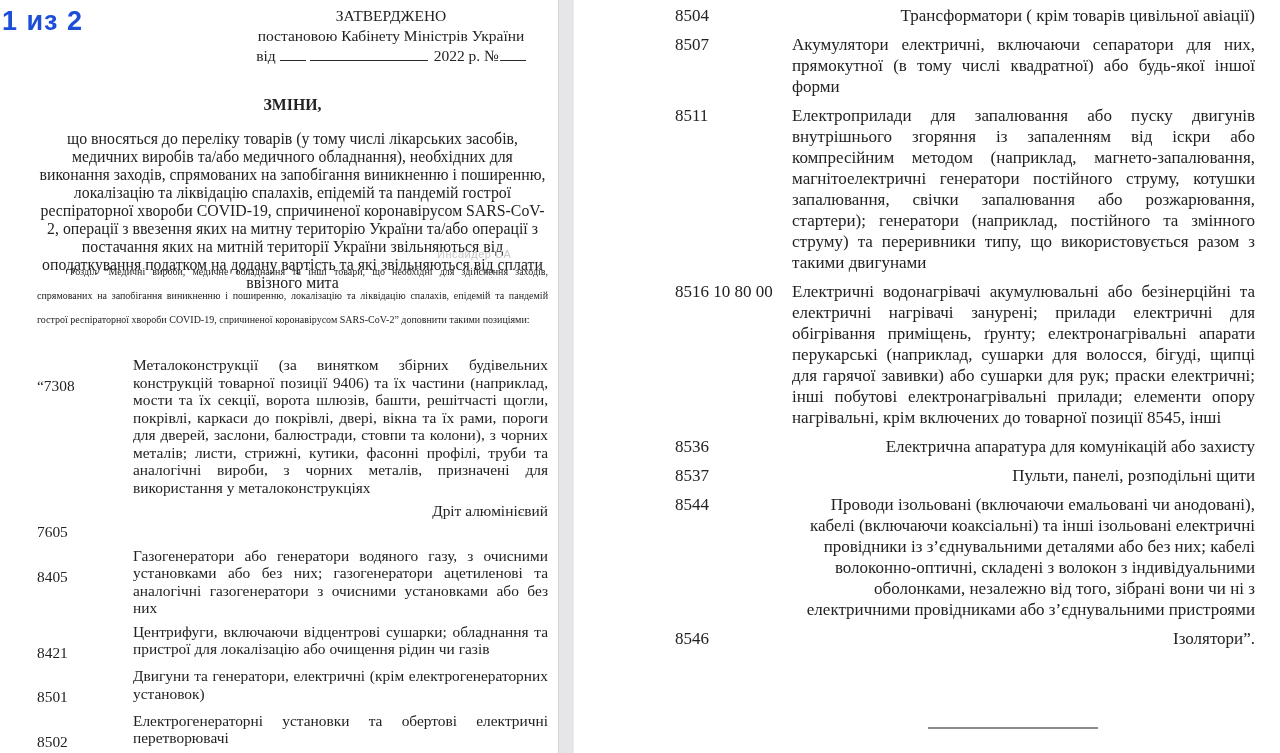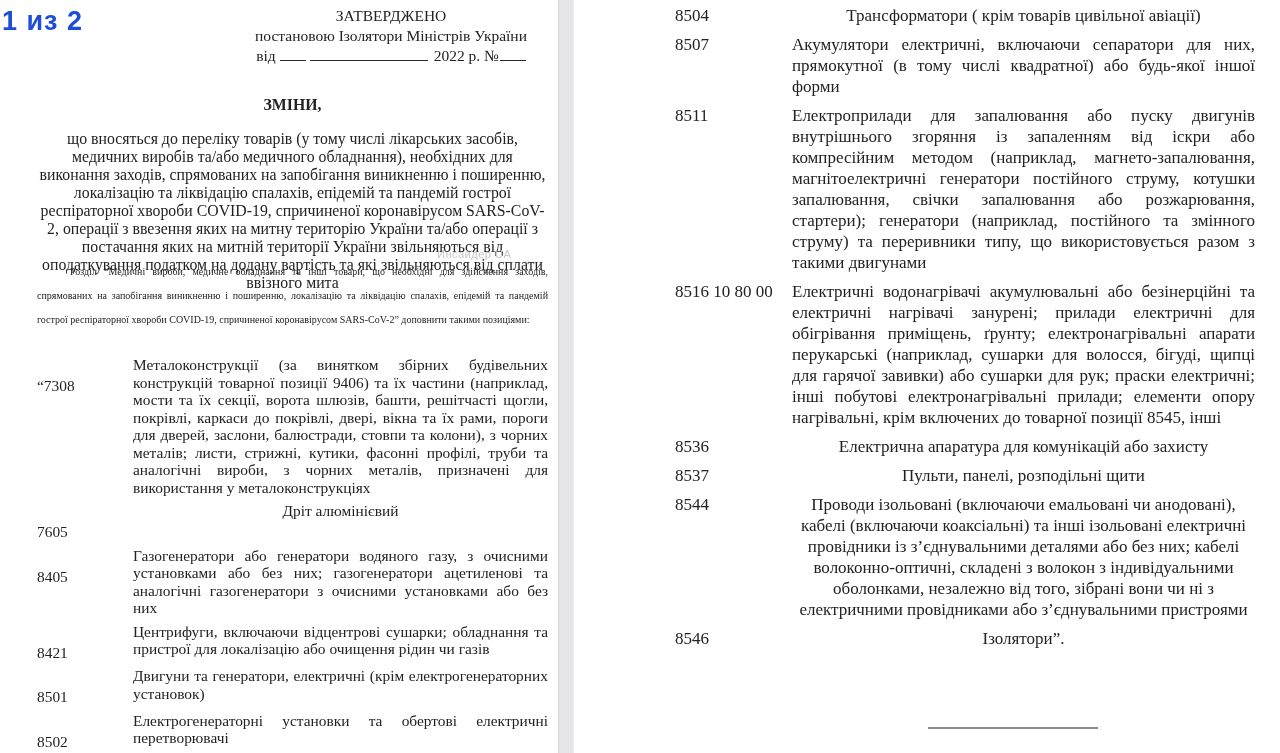--- a/index.html
+++ b/index.html
@@ -56,35 +56,35 @@
   
   .items{position:absolute;}
   .items-left{left:37px;top:356px;width:511px;font-size:15.4px;line-height:17.5px;}
   .items-right{left:101px;top:5px;width:580px;font-size:17px;line-height:21px;}
   .row{display:flex;align-items:flex-start;margin-bottom:6px;}
   .items-right .row{margin-bottom:8px;}
   .code{flex:0 0 auto;white-space:nowrap;}
   .items-left .code{width:96px;margin-top:21px;}
   .items-right .code{width:117px;}
   .desc{flex:1 1 auto;text-align:justify;}
-  .desc[data-align="left"]{text-align:center;}
+  .desc[data-align="left"]{text-align:right;}
   
   .signature-rule{
     position:absolute;left:354px;top:727px;width:170px;height:0;
     border-top:2px solid #8b8b8b;
   }
 </style>
 </head>
 <body>
 
 <div class="page page-left">
 
   <div class="approval">
     <div>ЗАТВЕРДЖЕНО</div>
-    <div>постановою Ізолятори Міністрів України</div>
+    <div>постановою Кабінету Міністрів України</div>
     <div><span>від</span><span class="blank blank-short"></span><span class="blank blank-long"></span><span>2022 р. №</span><span class="blank blank-tail"></span></div>
   </div>
 
   <div class="title-block">
     <div class="title-heading">ЗМІНИ,</div>
     <div>що вносяться до переліку товарів (у тому числі лікарських засобів, медичних виробів та/або медичного обладнання), необхідних для виконання заходів, спрямованих на запобігання виникненню і поширенню, локалізацію та ліквідацію спалахів, епідемій та пандемій гострої респіраторної хвороби COVID-19, спричиненої коронавірусом SARS-CoV-2, операції з ввезення яких на митну територію України та/або операції з постачання яких на митній території України звільняються від оподаткування податком на додану вартість та які звільняються від сплати ввізного мита</div>
   </div>
 
   <div class="intro">Розділ “Медичні вироби, медичне обладнання та інші товари, що необхідні для здійснення заходів, спрямованих на запобігання виникненню і поширенню, локалізацію та ліквідацію спалахів, епідемій та пандемій гострої респіраторної хвороби COVID-19, спричиненої коронавірусом SARS-CoV-2” доповнити такими позиціями:</div>
 

